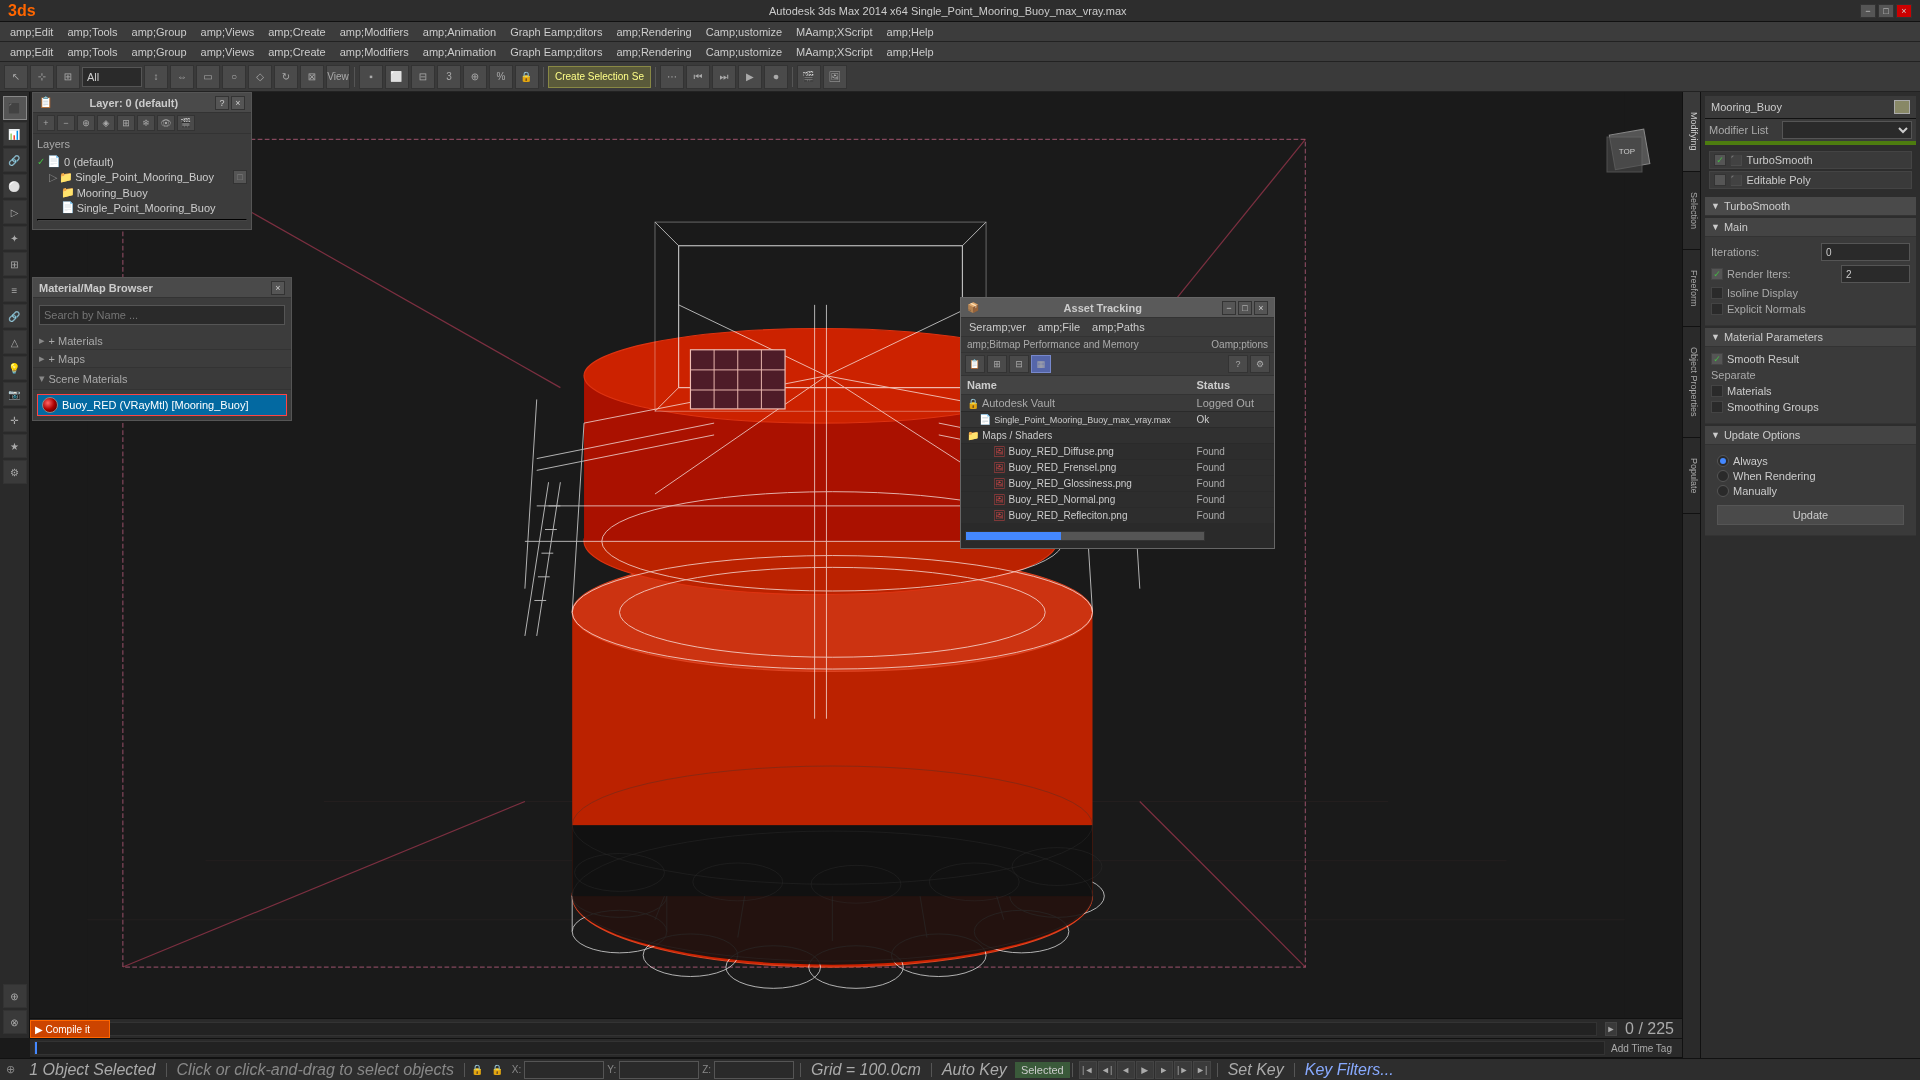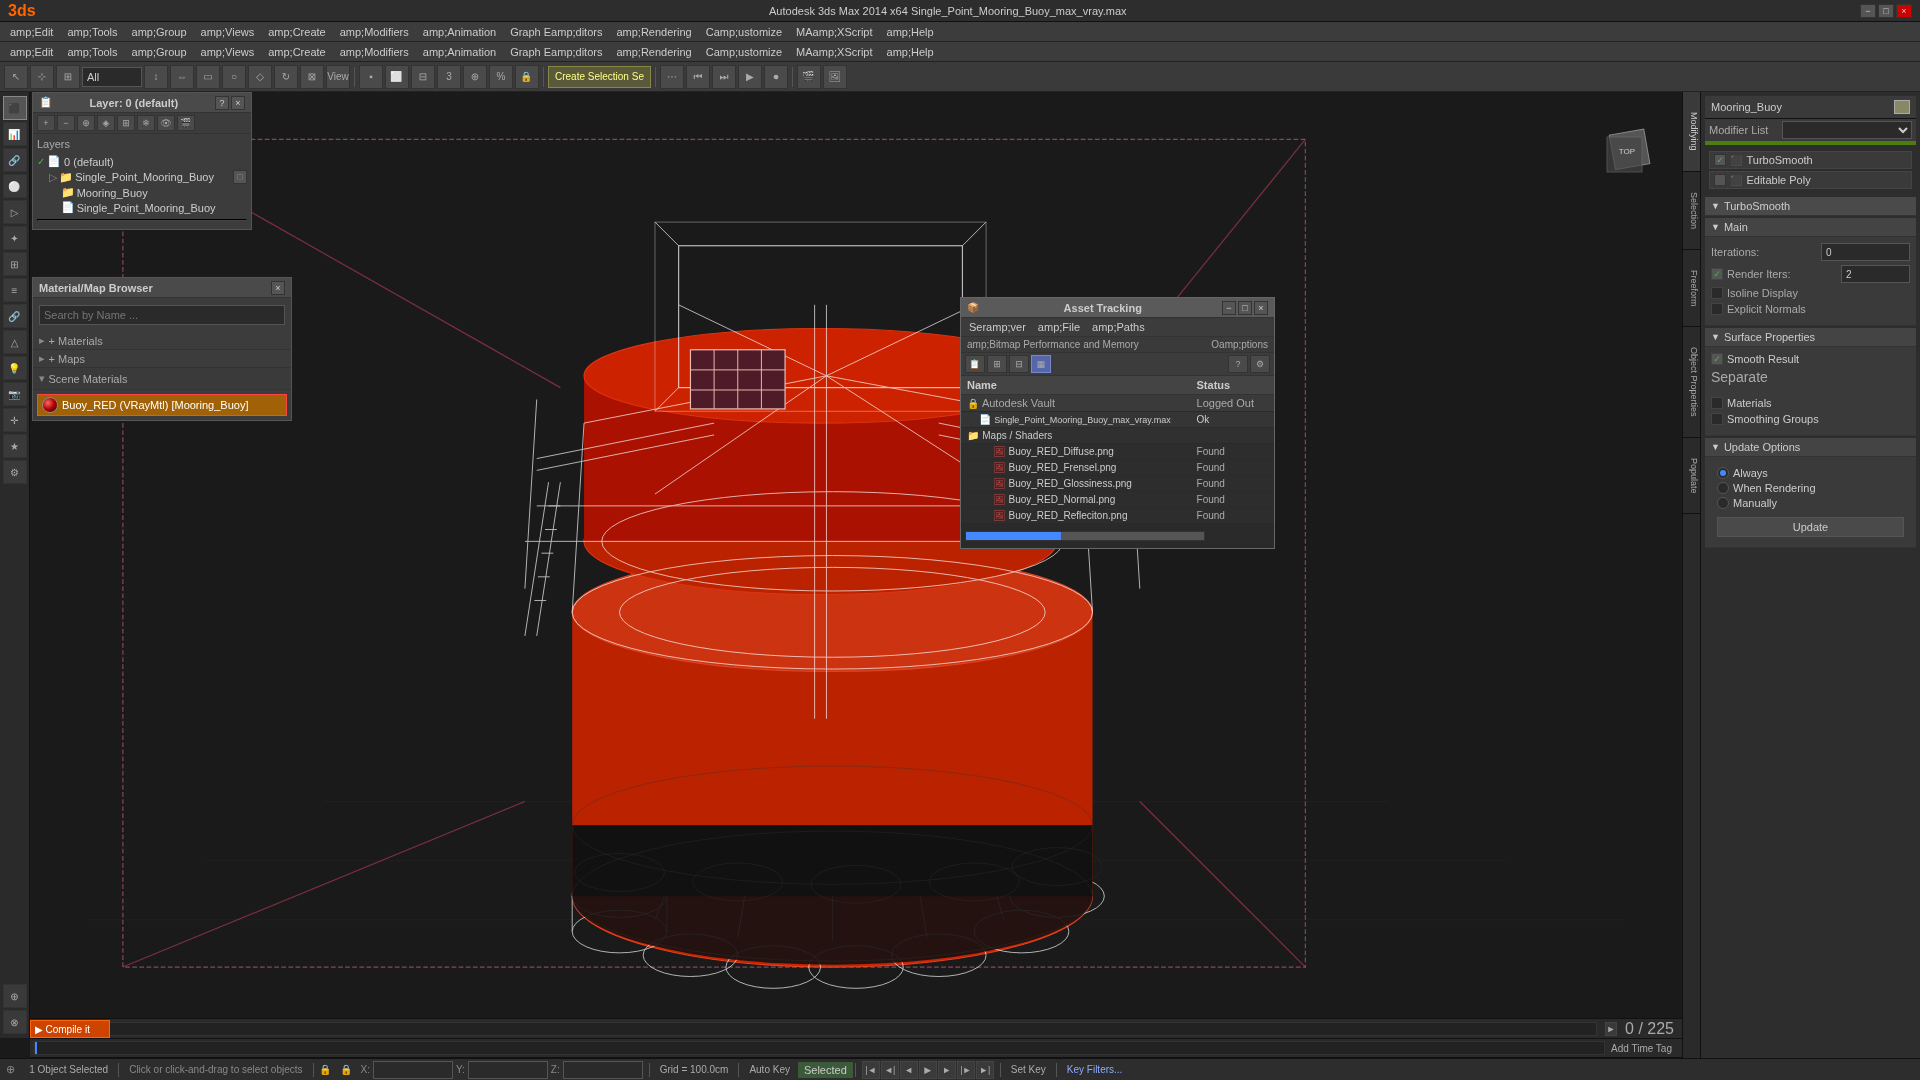--- a/index.html
+++ b/index.html
@@ -345,21 +345,21 @@
     }
     .mat-sphere {
       width: 16px;
       height: 16px;
       border-radius: 50%;
       background: radial-gradient(circle at 35% 35%, #ff6666, #aa0000, #330000);
       border: 1px solid #888;
       flex-shrink: 0;
     }
     .mat-selected-item {
-      background: #a16207;
+      background: #0369a1;
       color: white;
       border: 1px solid #ff4444;
     }
 
     
     #asset-panel {
       position: absolute;
       top: 205px;
       left: 960px;
       width: 310px;
@@ -627,21 +627,22 @@
       background: #2d2d2d;
       display: flex;
       align-items: center;
       border-top: 1px solid #111;
       font-size: 11px;
       color: #ccc;
     }
     .status-text {
       padding: 0 8px;
       color: #aaa;
-      font-size: 10px;
+      font-size: 16px;
+      font-style: italic;
     }
     .status-separator { width: 1px; height: 14px; background: #555; margin: 0 2px; }
     .status-field {
       display: flex;
       align-items: center;
       gap: 3px;
       padding: 0 4px;
     }
     .status-input {
       height: 18px;
@@ -1225,28 +1226,28 @@
           <span class="param-label">Isoline Display</span>
         </div>
         <div class="param-row">
           <div class="param-checkbox" style="background:#2a2a2a;"></div>
           <span class="param-label">Explicit Normals</span>
         </div>
       </div>
 
       <div class="rollout-header" style="background:#444;">
         <span class="rollout-arrow">▼</span>
-        <span>Surface Properties</span>
+        <span>Material Parameters</span>
       </div>
       <div class="rollout-content">
         <div class="param-row">
           <div class="param-checkbox">✓</div>
           <span>Smooth Result</span>
         </div>
-        <div style="font-size:14px; color:#aaa; margin-bottom:12px; margin-top:4px;">Separate</div>
+        <div style="font-size:11px; color:#aaa; margin-bottom:4px; margin-top:4px;">Separate</div>
         <div class="param-row">
           <div class="param-checkbox" style="background:#2a2a2a;"></div>
           <span>Materials</span>
         </div>
         <div class="param-row">
           <div class="param-checkbox" style="background:#2a2a2a;"></div>
           <span>Smoothing Groups</span>
         </div>
       </div>
 

